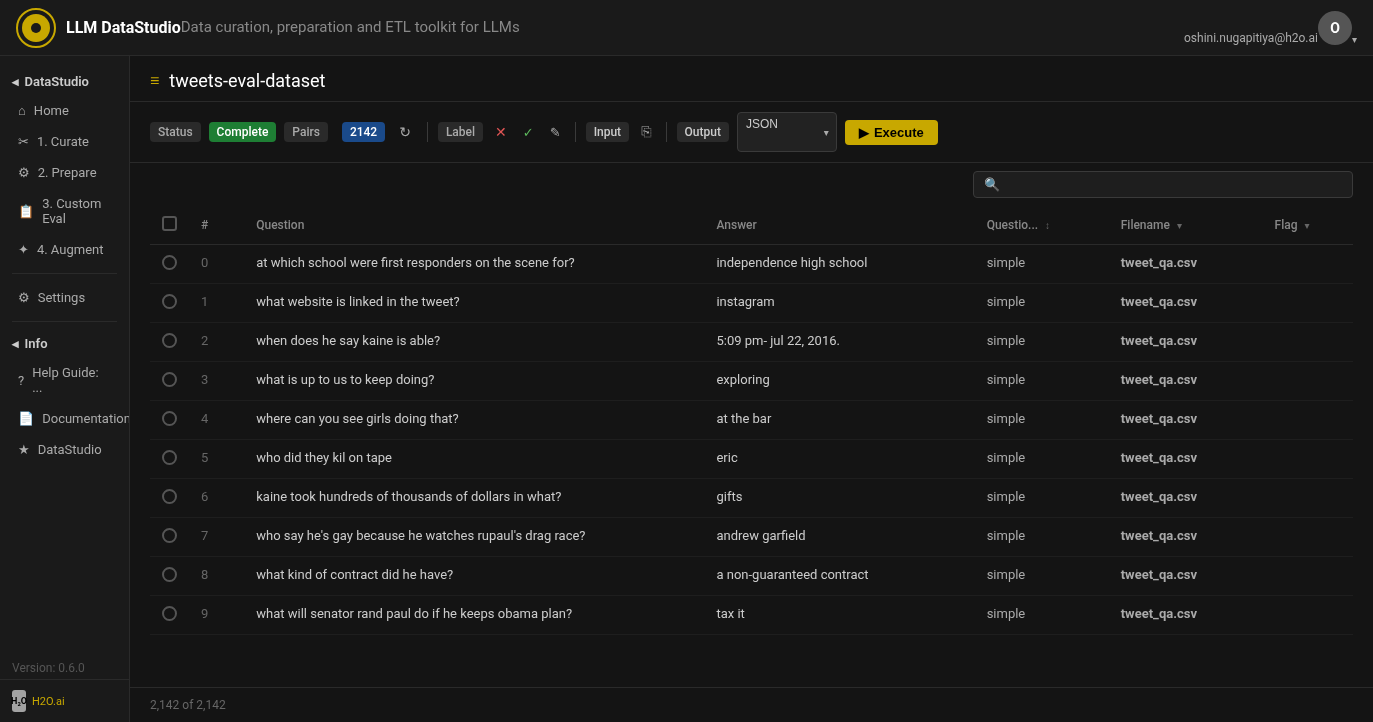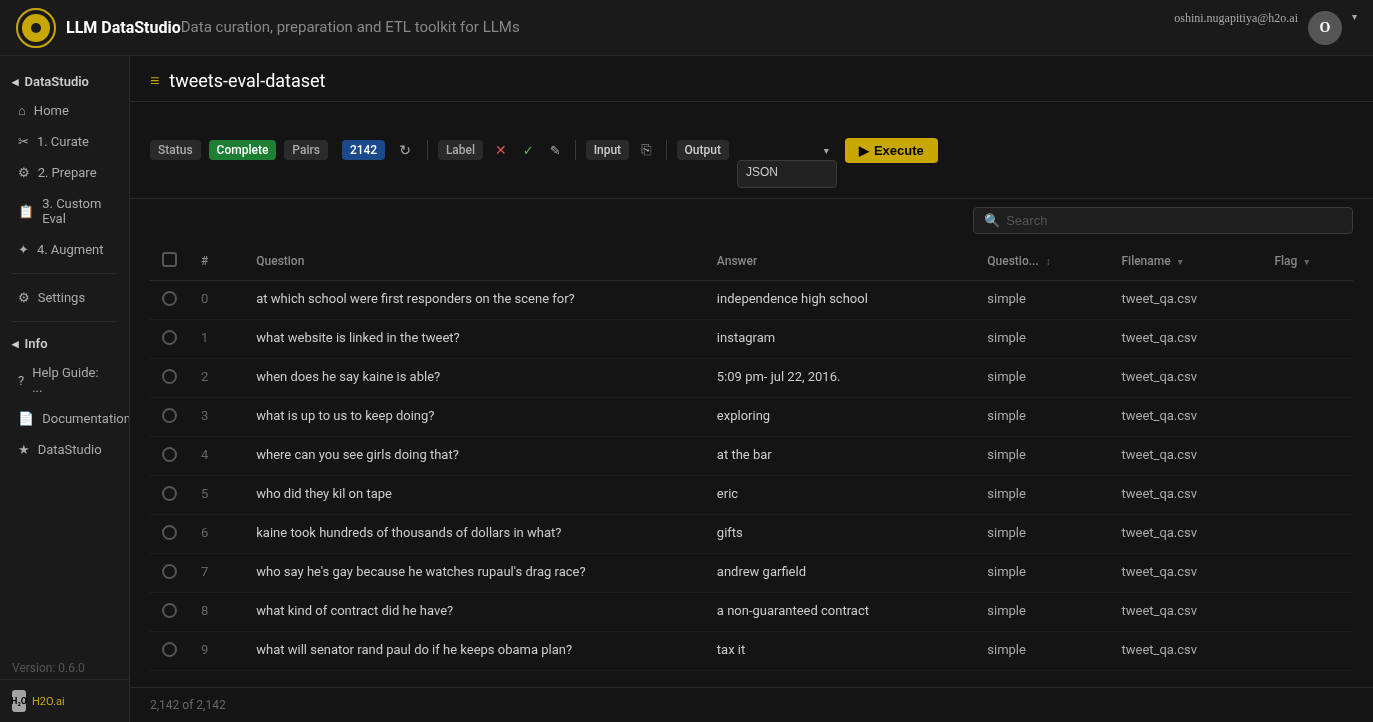--- a/index.html
+++ b/index.html
@@ -57,23 +57,21 @@
       font-weight: 700;
       color: #ffffff;
     }
     .topbar-title span {
       font-size: 15px;
       color: #888;
     }
     .topbar-right {
       margin-left: auto;
       display: flex;
-      align-items: flex-start;
-      gap: 10px;
-      font-family: Liberation Serif, serif;
+      align-items: flex-end;
     }
     .user-email {
       font-size: 12px;
       color: #aaa;
     }
     .user-avatar {
       width: 34px; height: 34px;
       border-radius: 50%;
       background: #555;
       display: flex; align-items: center; justify-content: center;
@@ -191,28 +189,27 @@
       cursor: pointer;
       padding: 3px 6px;
       border-radius: 4px;
       font-size: 14px;
       display: flex; align-items: center;
     }
     .json-select {
       background: #222;
       border: 1px solid #3a3a3a;
       color: #ccc;
-      padding: 4px 30px 8px 8px;
+      padding: 4px 30px 20px 8px;
       border-radius: 4px;
       font-size: 12px;
       cursor: pointer;
       appearance: none;
       -webkit-appearance: none;
       min-width: 100px;
-      margin-top: 48px;
     }
     .select-wrapper {
       position: relative;
       display: inline-block;
     }
     .select-arrow {
       position: absolute;
       right: 8px; top: 50%;
       transform: translateY(-50%);
       color: #aaa; font-size: 10px;
@@ -306,21 +303,21 @@
     td {
       padding: 10px 12px;
       color: #ccc;
       font-size: 13px;
       vertical-align: top;
     }
     td.row-num { color: #666; min-width: 36px; }
     td.question { max-width: 300px; color: #ccc; }
     td.answer { max-width: 400px; color: #ccc; }
     td.question-type { color: #aaa; }
-    td.filename { color: #aaa; }
+    td.filename { color: #aaa; font-weight: bold; }
     td.flag { }
     .radio-col { width: 30px; }
     .row-radio {
       width: 15px; height: 15px;
       border: 2px solid #555;
       border-radius: 50%;
       display: inline-block;
       cursor: pointer;
     }
     .header-checkbox {
@@ -469,21 +466,20 @@
     </div>
     <button class="execute-btn">
       <span>▶</span>
       <span>Execute</span>
     </button>
   </div>
 
   <div class="search-bar-wrapper">
     <div class="search-bar">
       <span class="search-icon">🔍</span>
-      <input type="text" placeholder="Search" style="">
     </div>
   </div>
 
   <div class="table-container">
     <table>
       <thead>
         <tr>
           <th class="radio-col">
             <span class="header-checkbox"></span>
           </th>

